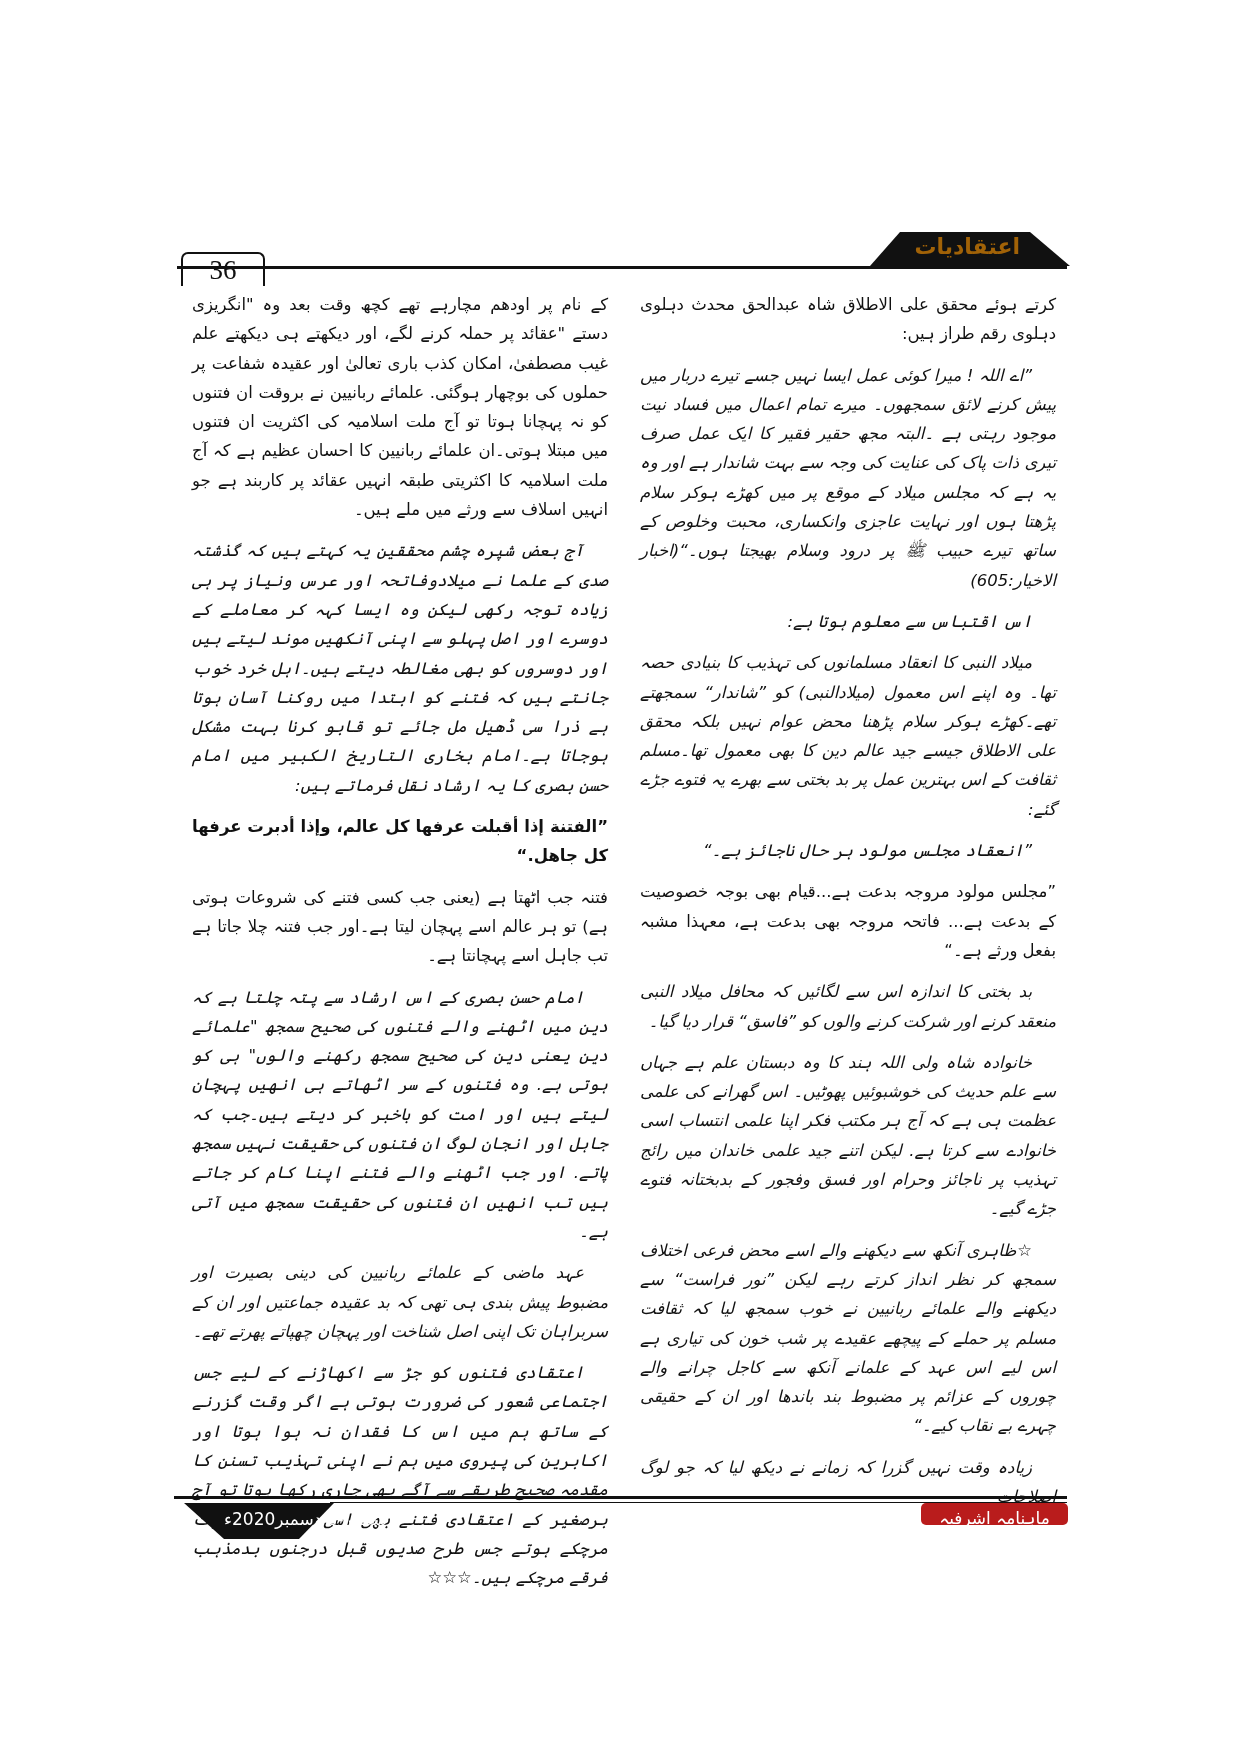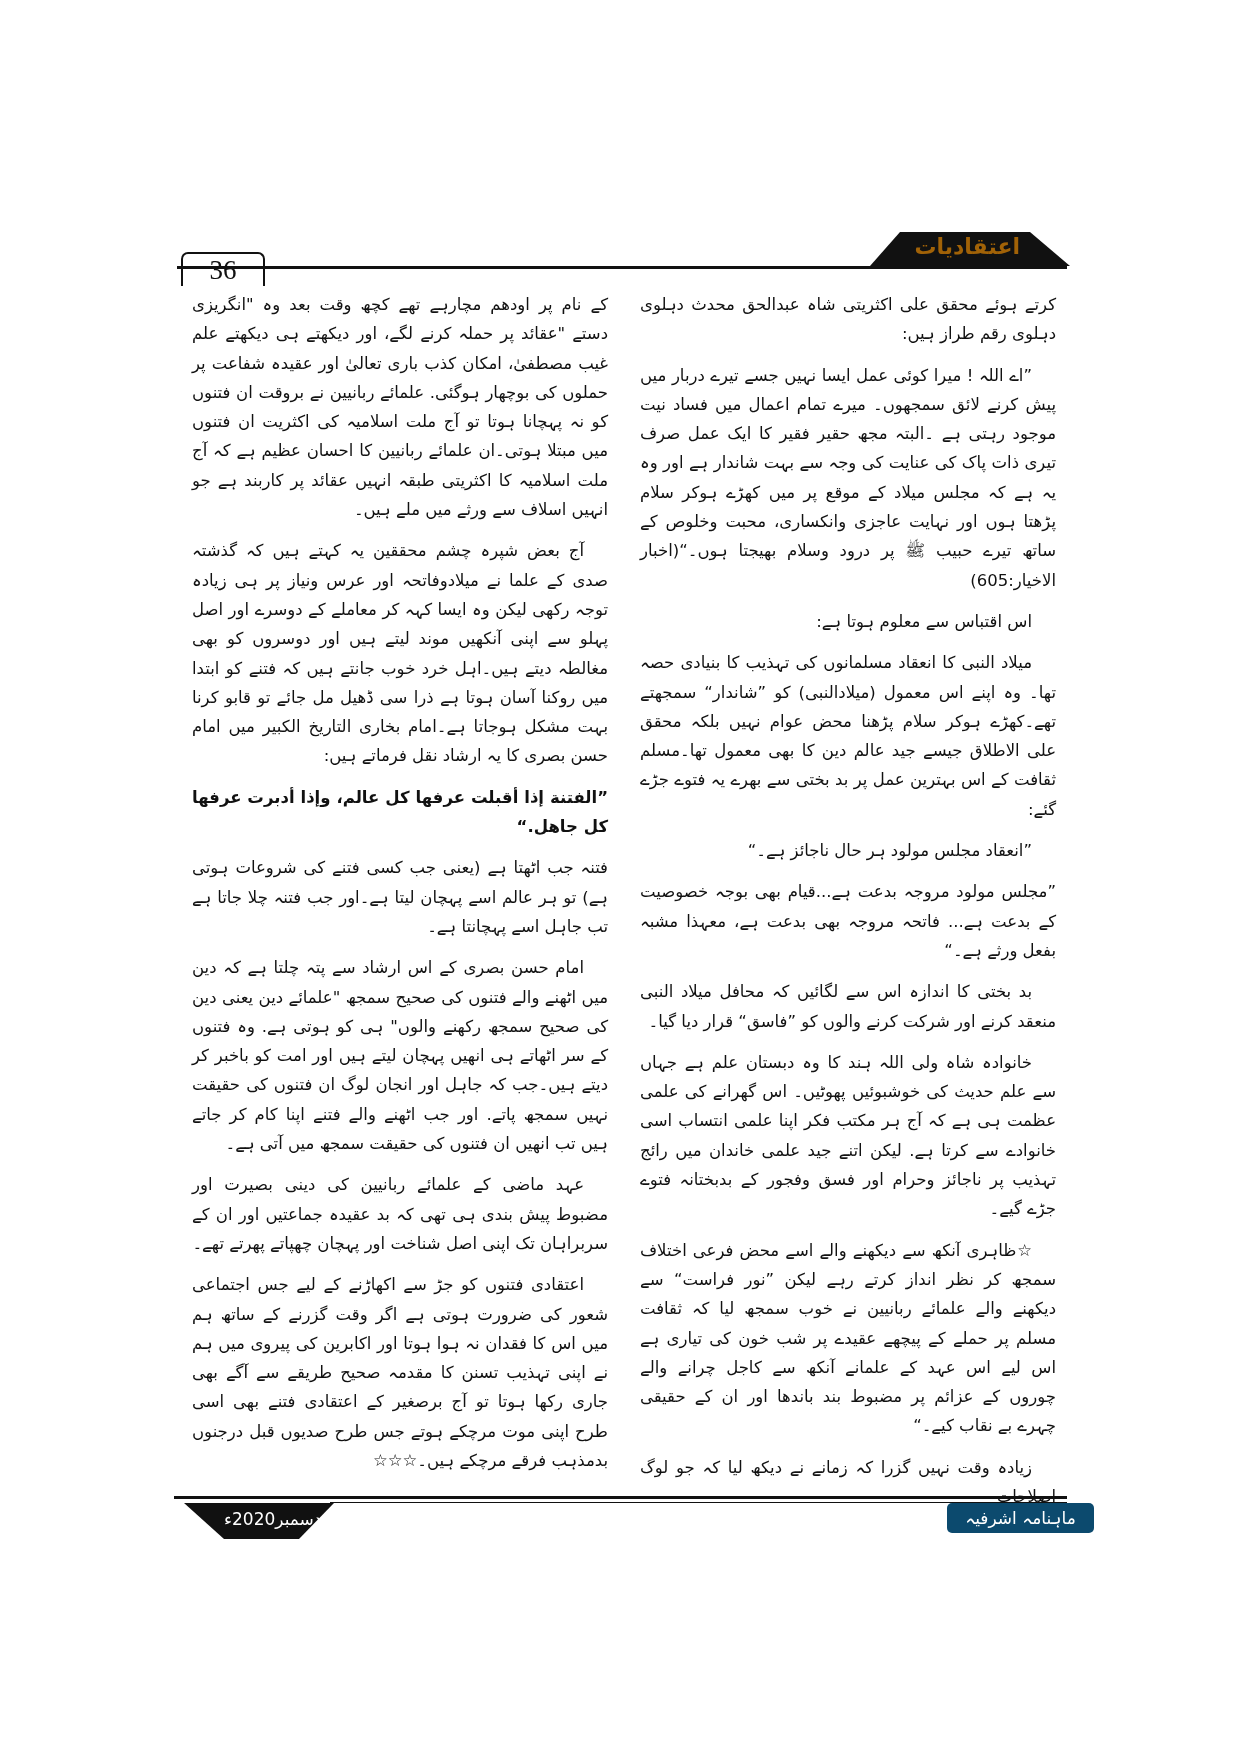--- a/index.html
+++ b/index.html
@@ -15,48 +15,48 @@
   .header-tab svg { position:absolute; left:0; top:0; }
   .header-tab span { position:absolute; right:50px; top:2px; color:#a16207;
     font-family:"DejaVu Sans", sans-serif; font-weight:bold; font-size:22px; direction:rtl; }
 
   
   .col { position:absolute; top:278px; width:440px; direction:rtl; text-align:justify;
     font-family:"DejaVu Sans", sans-serif; font-size:16.5px; line-height:29.3px; }
   .col-right { left:628px; }
   .col-left { left:180px; }
   .col p { margin:12px; }
-  .col p.indent { text-indent:24px; }
+  .col p.indent { text-indent:24px;font-style:italic; }
   .col .arabic { font-weight:bold; }
 
   
   .footer-rule-top { position:absolute; left:174px; top:1496px; width:893px; height:3px; background:#111; }
   .footer-rule-thin { position:absolute; left:330px; top:1502px; width:737px; height:1px; background:#111; }
   .footer-date { position:absolute; left:184px; top:1503px; width:170px; height:36px; }
   .footer-date svg { position:absolute; left:0; top:0; }
   .footer-date span { position:absolute; left:40px; top:6px; color:#fff; font-size:17px;
     font-family:"DejaVu Sans", sans-serif; direction:rtl; white-space:nowrap; }
-  .footer-mag { position:absolute; left:947px; top:1503px; width:147px; height:30px;
-    background:#0c4a6e; border-radius:5px; color:#fff; text-align:center; line-height:30px;
+  .footer-mag { position:absolute; left:921px; top:1503px; width:147px; height:22px;
+    background:#b91c1c; border-radius:5px; color:#fff; text-align:center; line-height:30px;
     font-size:17px; direction:rtl; }
 </style>
 </head>
 <body>
 
 <div class="page-num-box">36</div>
 <div class="header-tab">
   <svg width="200" height="34">
     <polygon points="0,34 30,0 160,0 200,34" fill="#111"></polygon>
   </svg>
   <span>اعتقادیات</span>
 </div>
 <div class="header-rule"></div>
 
 <div class="col col-right" id="col-right">
-    <p>کرتے ہوئے محقق علی اکثریتی شاہ عبدالحق محدث دہلوی دہلوی رقم طراز ہیں:</p>
+    <p>کرتے ہوئے محقق علی الاطلاق شاہ عبدالحق محدث دہلوی دہلوی رقم طراز ہیں:</p>
     <p class="indent">”اے اللہ ! میرا کوئی عمل ایسا نہیں جسے تیرے دربار میں پیش کرنے لائق سمجھوں۔ میرے تمام اعمال میں فساد نیت موجود رہتی ہے ۔البتہ مجھ حقیر فقیر کا ایک عمل صرف تیری ذات پاک کی عنایت کی وجہ سے بہت شاندار ہے اور وہ یہ ہے کہ مجلس میلاد کے موقع پر میں کھڑے ہوکر سلام پڑھتا ہوں اور نہایت عاجزی وانکساری، محبت وخلوص کے ساتھ تیرے حبیب ﷺ پر درود وسلام بھیجتا ہوں۔“(اخبار الاخیار:605)</p>
     <p class="indent">اس اقتباس سے معلوم ہوتا ہے:</p>
     <p class="indent">میلاد النبی کا انعقاد مسلمانوں کی تہذیب کا بنیادی حصہ تھا۔ وہ اپنے اس معمول (میلادالنبی) کو ”شاندار“ سمجھتے تھے۔کھڑے ہوکر سلام پڑھنا محض عوام نہیں بلکہ محقق علی الاطلاق جیسے جید عالم دین کا بھی معمول تھا۔مسلم ثقافت کے اس بہترین عمل پر بد بختی سے بھرے یہ فتوے جڑے گئے:</p>
     <p class="indent">”انعقاد مجلس مولود ہر حال ناجائز ہے۔“</p>
     <p>”مجلس مولود مروجہ بدعت ہے...قیام بھی بوجہ خصوصیت کے بدعت ہے... فاتحہ مروجہ بھی بدعت ہے، معہذا مشبہ بفعل ورثے ہے۔“</p>
     <p class="indent">بد بختی کا اندازہ اس سے لگائیں کہ محافل میلاد النبی منعقد کرنے اور شرکت کرنے والوں کو ”فاسق“ قرار دیا گیا۔</p>
     <p class="indent">خانوادہ شاہ ولی اللہ ہند کا وہ دبستان علم ہے جہاں سے علم حدیث کی خوشبوئیں پھوٹیں۔ اس گھرانے کی علمی عظمت ہی ہے کہ آج ہر مکتب فکر اپنا علمی انتساب اسی خانوادے سے کرتا ہے. لیکن اتنے جید علمی خاندان میں رائج تہذیب پر ناجائز وحرام اور فسق وفجور کے بدبختانہ فتوے جڑے گیے۔</p>
     <p class="indent">☆ظاہری آنکھ سے دیکھنے والے اسے محض فرعی اختلاف سمجھ کر نظر انداز کرتے رہے لیکن ”نور فراست“ سے دیکھنے والے علمائے ربانیین نے خوب سمجھ لیا کہ ثقافت مسلم پر حملے کے پیچھے عقیدے پر شب خون کی تیاری ہے اس لیے اس عہد کے علمانے آنکھ سے کاجل چرانے والے چوروں کے عزائم پر مضبوط بند باندھا اور ان کے حقیقی چہرے بے نقاب کیے۔“</p>
     <p class="indent">زیادہ وقت نہیں گزرا کہ زمانے نے دیکھ لیا کہ جو لوگ اصلاحات</p>
   </div>

